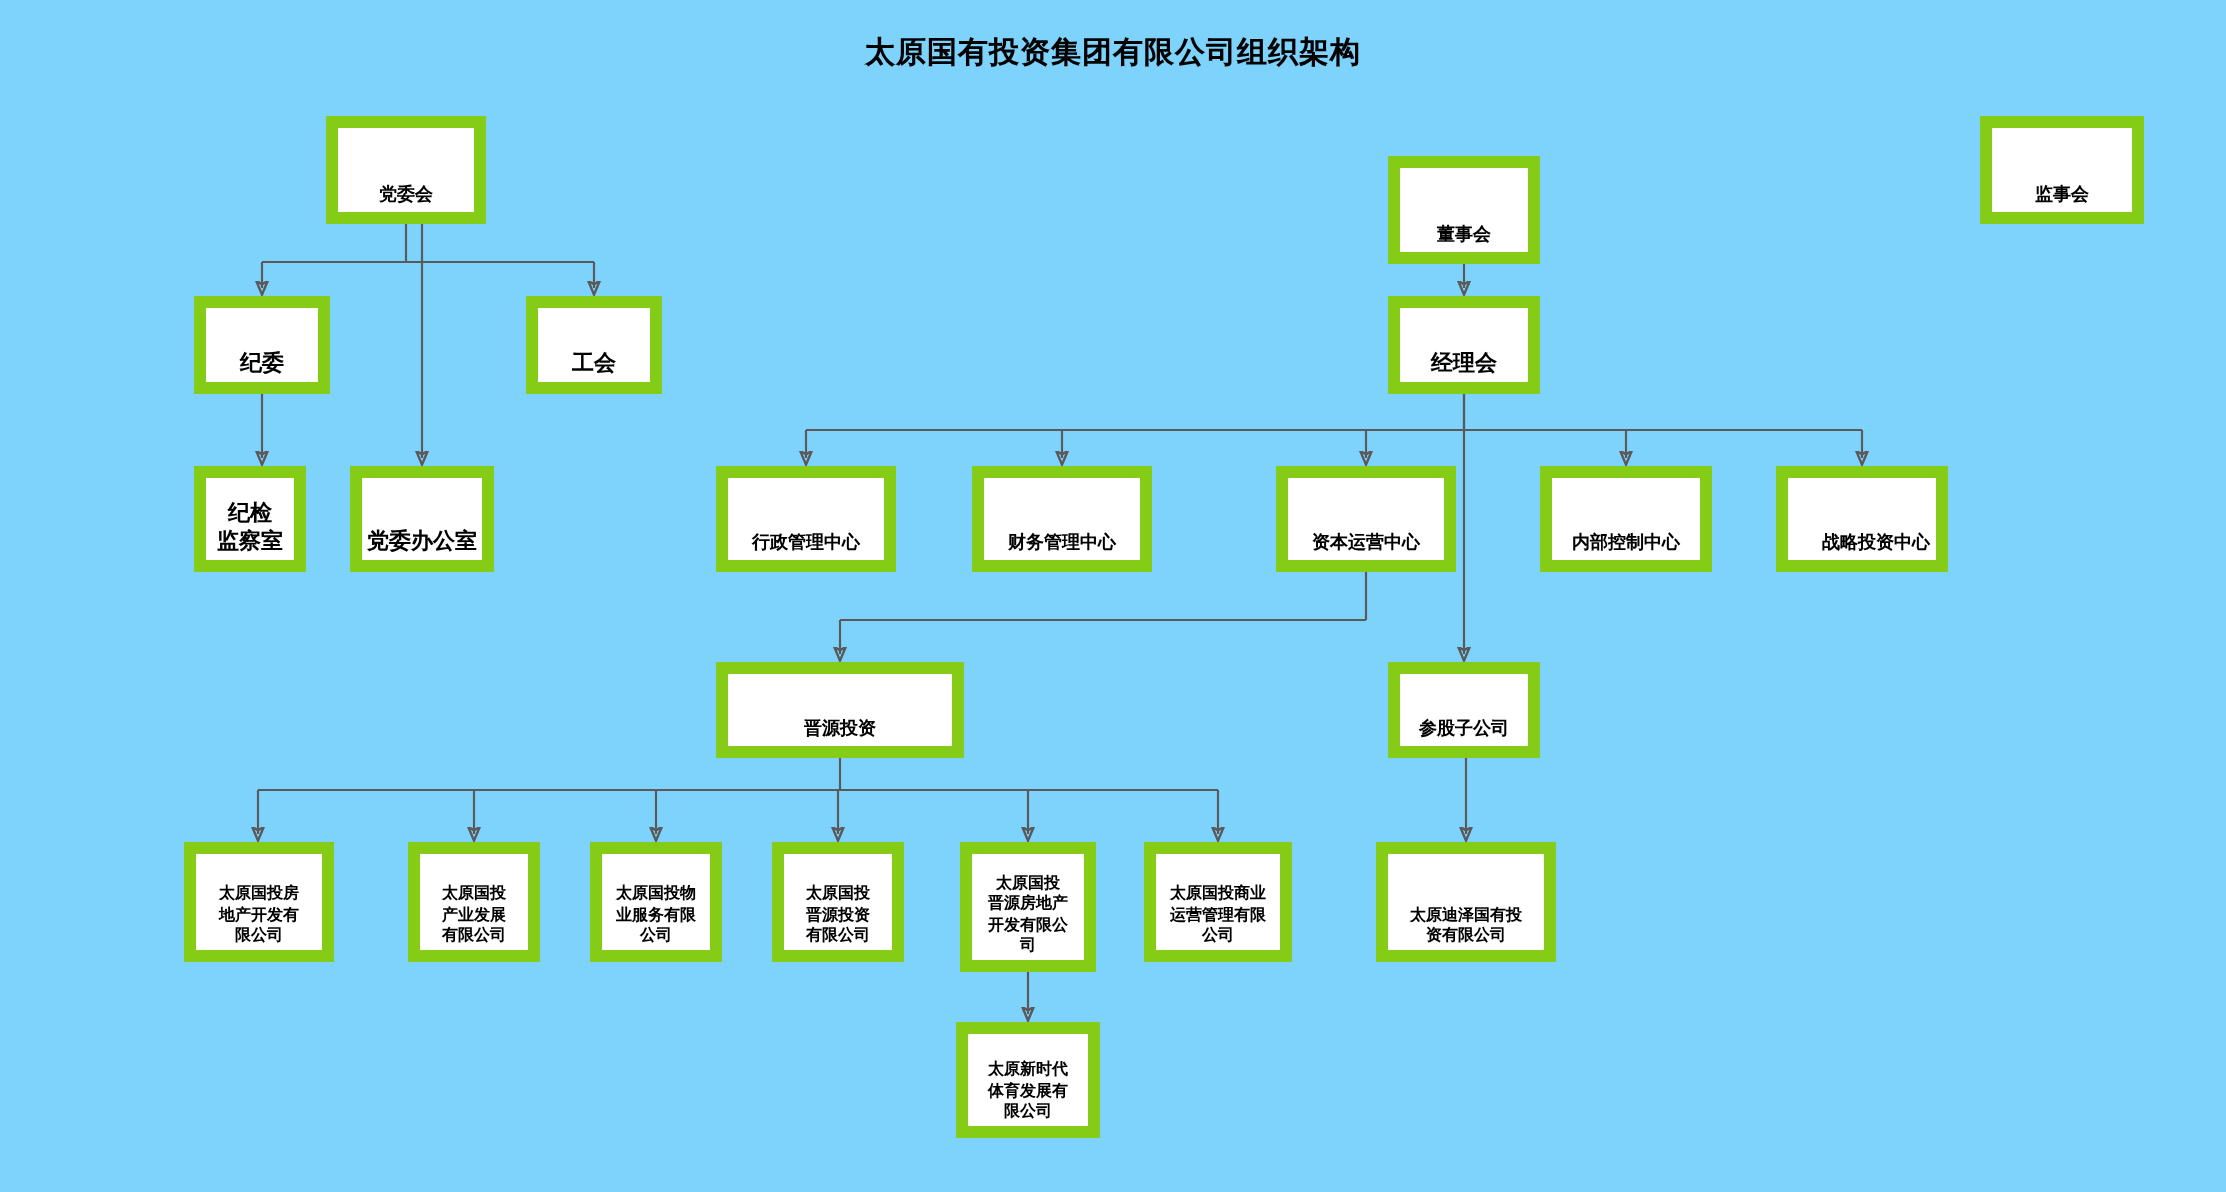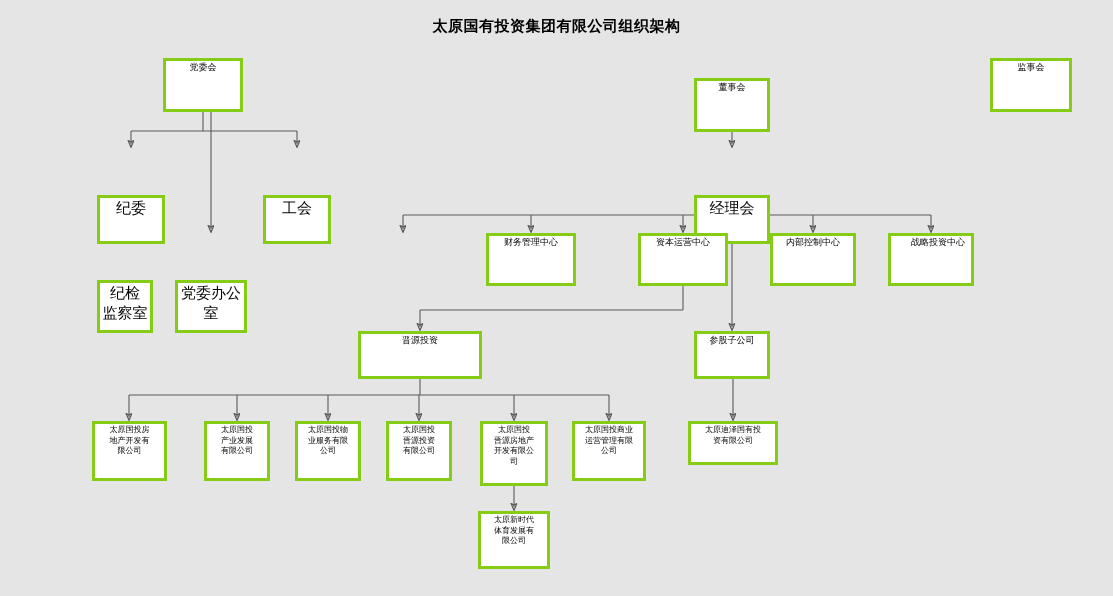--- a/index.html
+++ b/index.html
@@ -7,54 +7,55 @@
     padding: 0;
     background: #ffffff;
   }
   body {
     font-family: "DejaVu Sans", "Liberation Sans", sans-serif;
   }
   #canvas {
     position: relative;
     width: 1113px;
     height: 596px;
-    background: #e5e5e5;
+    background: #7dd3fc;
     overflow: hidden;
   }
   #chart-title {
     position: absolute;
     left: 0;
     top: 17px;
     width: 1113px;
     text-align: center;
     font-size: 15px;
     font-weight: bold;
     color: #000000;
     letter-spacing: 0.5px;
   }
   .node {
     position: absolute;
     box-sizing: border-box;
-    border: 3px solid #84cc16;
+    border: 6px solid #84cc16;
     background: #ffffff;
     display: flex;
-    align-items: flex-start;
+    align-items: flex-end;
     justify-content: center;
     text-align: center;
     color: #000000;
     line-height: 1.32;
     padding: 1px 2px;
+    font-weight: bold;
   }
   .node .label {
     display: block;
     width: 100%;
     white-space: pre-line;
   }
   .n-top   { font-size: 9px; }
-  .n-mid   { font-size: 15px; margin-top: 47px; }
+  .n-mid   { font-size: 11px; }
   .n-ctr   { font-size: 9px; }
   .n-sub   { font-size: 9px; }
   .n-leaf  { font-size: 8px; }
 
   svg#connectors {
     position: absolute;
     left: 0;
     top: 0;
     width: 1113px;
     height: 596px;
@@ -140,20 +141,23 @@
   </div>
 
   <div class="node n-mid" style="left: 97px; top: 233px; width: 56px; height: 53px;">
     <span class="label">纪检
 监察室</span>
   </div>
   <div class="node n-mid" style="left: 175px; top: 233px; width: 72px; height: 53px;">
     <span class="label">党委办公室</span>
   </div>
 
+  <div class="node n-ctr" style="left: 358px; top: 233px; width: 90px; height: 53px;">
+    <span class="label">行政管理中心</span>
+  </div>
   <div class="node n-ctr" style="left: 638px; top: 233px; width: 90px; height: 53px;">
     <span class="label">资本运营中心</span>
   </div>
   <div class="node n-ctr" style="left: 486px; top: 233px; width: 90px; height: 53px;">
     <span class="label">财务管理中心</span>
   </div>
   <div class="node n-ctr" style="left: 770px; top: 233px; width: 86px; height: 53px;">
     <span class="label">内部控制中心</span>
   </div>
   <div class="node n-ctr" style="left: 888px; top: 233px; width: 86px; height: 53px; padding-left: 16px;">
@@ -191,21 +195,21 @@
     <span class="label">太原国投
 晋源房地产
 开发有限公
 司</span>
   </div>
   <div class="node n-leaf" style="left: 572px; top: 421px; width: 74px; height: 60px;">
     <span class="label">太原国投商业
 运营管理有限
 公司</span>
   </div>
-  <div class="node n-leaf" style="left: 688px; top: 421px; width: 90px; height: 44px;">
+  <div class="node n-leaf" style="left: 688px; top: 421px; width: 90px; height: 60px;">
     <span class="label">太原迪泽国有投
 资有限公司</span>
   </div>
 
   <div class="node n-leaf" style="left: 478px; top: 511px; width: 72px; height: 58px;">
     <span class="label">太原新时代
 体育发展有
 限公司</span>
   </div>
 

